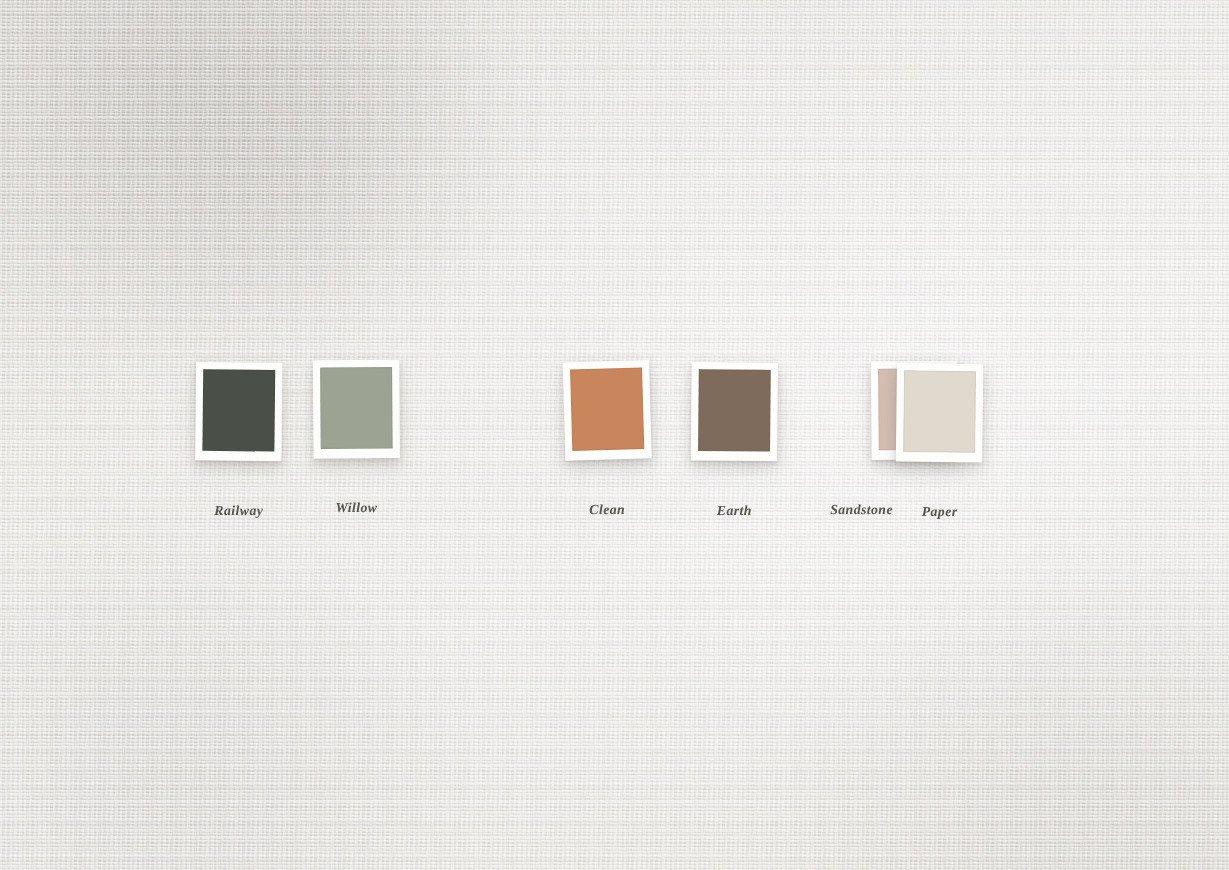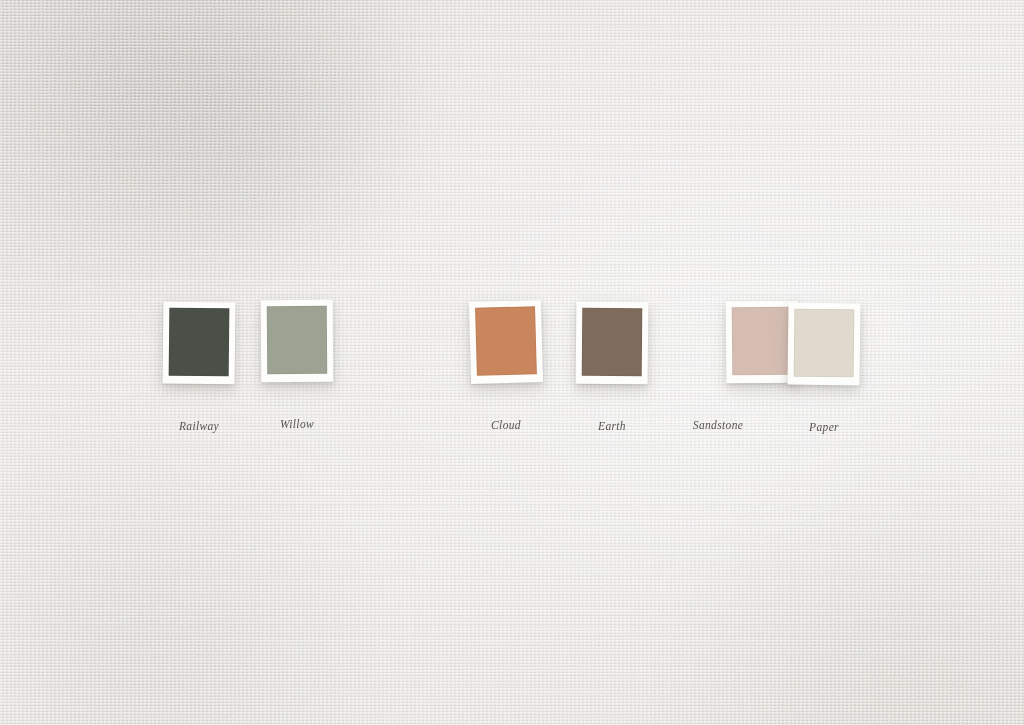--- a/index.html
+++ b/index.html
@@ -15,20 +15,21 @@
     background: #ebe8e4;
   }
 
   
   .canvas {
     position: relative;
     width: 1024px;
     height: 725px;
     overflow: hidden;
     background-color: #ffffff;
+    font-weight: bold;
   }
 
   
   .bg-base {
     position: absolute;
     inset: 0;
     background:
       radial-gradient(120% 90% at 78% 42%, rgba(255,255,255,0.55) 0%, rgba(255,255,255,0.0) 62%),
       linear-gradient(160deg, #e4e1dd 0%, #eeebe7 34%, #f1efec 60%, #e9e6e1 100%);
   }
@@ -189,35 +190,35 @@
       <div class="swatch" style="left: 261px; top: 10px;">
         <div class="swatch-card" style="transform: rotate(-0.4deg);">
           <div class="swatch-chip" style="background-color: rgb(156, 163, 147);"></div>
         </div>
         <div class="swatch-label">Willow</div>
       </div>
       <div class="swatch" style="left: 470px; top: 11px;">
         <div class="swatch-card" style="transform: rotate(-1.6deg);">
           <div class="swatch-chip" style="background-color: rgb(201, 133, 92);"></div>
         </div>
-        <div class="swatch-label">Cloud</div>
+        <div class="swatch-label">Clean</div>
       </div>
       <div class="swatch" style="left: 576px; top: 12px;">
         <div class="swatch-card" style="transform: rotate(0.5deg);">
           <div class="swatch-chip" style="background-color: rgb(126, 107, 92);"></div>
         </div>
         <div class="swatch-label">Earth</div>
       </div>
       <div class="swatch" style="left: 682px; top: 11px; padding-left: 44px;">
         <div class="swatch-card" style="transform: rotate(-0.5deg);">
           <div class="swatch-chip" style="background-color: rgb(213, 189, 178);"></div>
         </div>
         <div class="swatch-label">Sandstone</div>
       </div>
-      <div class="swatch" style="left: 788px; top: 13px;">
+      <div class="swatch" style="left: 747px; top: 13px;">
         <div class="swatch-card" style="transform: rotate(0.7deg);">
           <div class="swatch-chip" style="background-color: rgb(224, 217, 205);"></div>
         </div>
         <div class="swatch-label">Paper</div>
       </div>
     </div>
 
 </div>
 
 </body></html>

